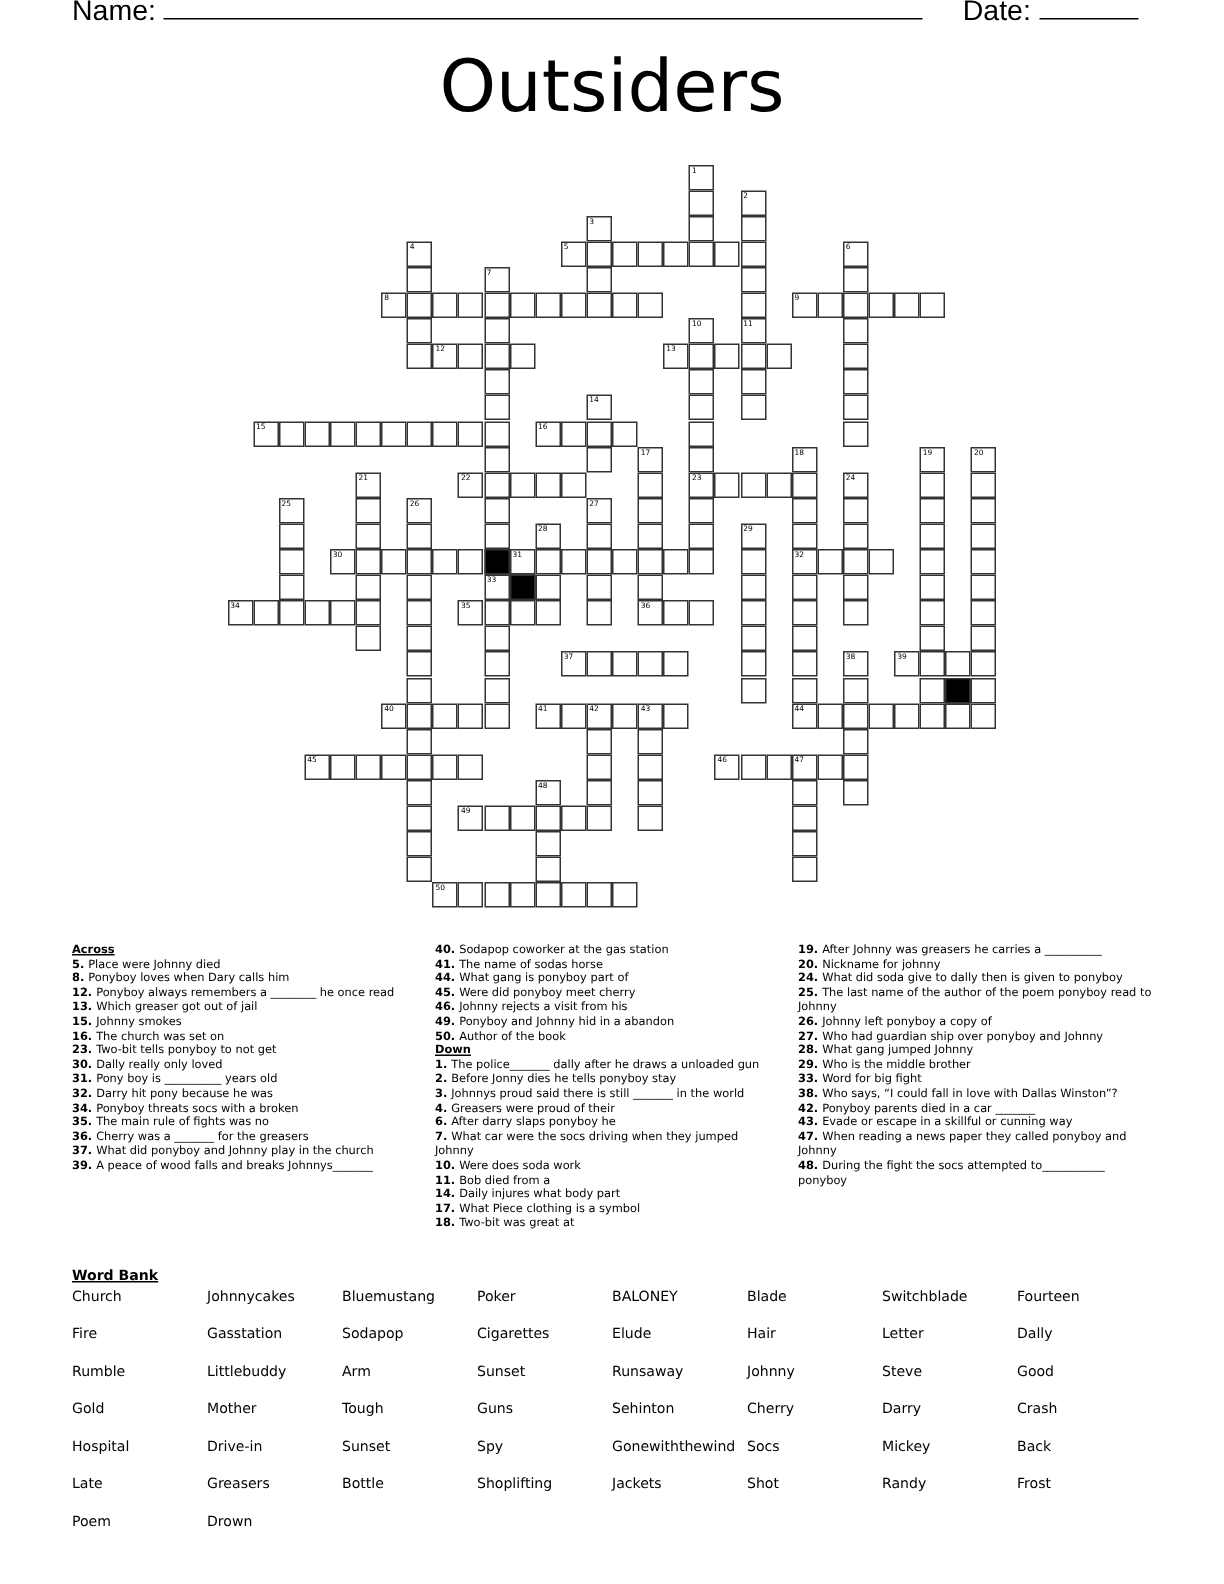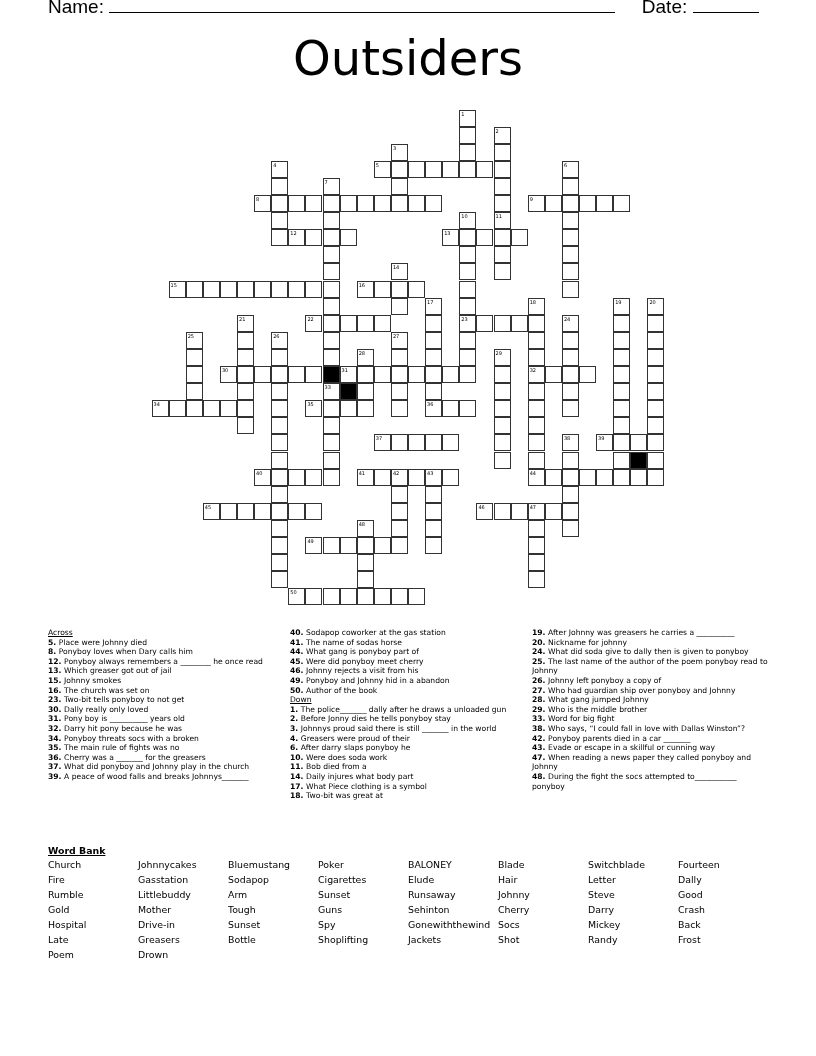--- a/index.html
+++ b/index.html
@@ -5,25 +5,25 @@
   html,body{margin:0;padding:0;background:#fff;}
   body{width:816px;height:1056px;position:relative;overflow:hidden;font-family:"DejaVu Sans",sans-serif;color:#000;}
   .hdr{position:absolute;top:-4px;left:48px;font-family:"Liberation Sans",sans-serif;font-size:19px;}
   .hdr .line{display:inline-block;border-bottom:1px solid #000;height:16px;vertical-align:baseline;}
   .title{position:absolute;top:30px;left:0;width:816px;text-align:center;font-family:"DejaVu Sans",sans-serif;font-size:48px;}
   #grid{position:absolute;left:0;top:0;width:816px;height:620px;}
   .cell{position:absolute;width:17px;height:17px;box-sizing:border-box;border:1px solid #333;background:#fff;margin-left:-0.5px;margin-top:-0.5px;}
   .cell.blk{background:#000;}
   .num{position:absolute;left:1px;top:0;font-size:5px;line-height:6px;font-family:"DejaVu Sans",sans-serif;}
   .clues{position:absolute;top:628px;font-size:7.6px;line-height:9.6px;font-family:"DejaVu Sans",sans-serif;}
-  .clues .hd{text-decoration:underline;font-weight:normal;}
+  .clues .hd{text-decoration:underline;font-weight:bold;}
   .clues b{font-weight:bold;}
   .wb{position:absolute;left:48px;top:845px;width:720px;font-size:9.4px;font-family:"DejaVu Sans",sans-serif;}
   .wb .hd{text-decoration:underline;font-weight:bold;margin-bottom:3px;}
-  .wbgrid{display:grid;grid-template-columns:90px 90px 90px 90px 90px 90px 90px 90px;row-gap:4px;}
+  .wbgrid{display:grid;grid-template-columns:90px 90px 90px 90px 90px 90px 90px 90px;row-gap:14px;}
 </style>
 </head>
 <body>
 
 <div class="hdr">
   <span>Name:</span>
   <span class="line" style="width:506px;"></span>
   <span style="display:inline-block;width:16px;"></span>
   <span>Date:</span>
   <span class="line" style="width:66px;"></span>
@@ -442,20 +442,21 @@
       <div><b>49. </b><span>Ponyboy and Johnny hid in a abandon</span></div>
       <div><b>50. </b><span>Author of the book</span></div>
     </div>
   <div class="hd">Down</div>
   <div id="col2b">
       <div><b>1. </b><span>The police_______ dally after he draws a unloaded gun</span></div>
       <div><b>2. </b><span>Before Jonny dies he tells ponyboy stay</span></div>
       <div><b>3. </b><span>Johnnys proud said there is still _______ in the world</span></div>
       <div><b>4. </b><span>Greasers were proud of their</span></div>
       <div><b>6. </b><span>After darry slaps ponyboy he</span></div>
+      <div><b>7. </b><span>What car were the socs driving when they jumped Johnny</span></div>
       <div><b>10. </b><span>Were does soda work</span></div>
       <div><b>11. </b><span>Bob died from a</span></div>
       <div><b>14. </b><span>Daily injures what body part</span></div>
       <div><b>17. </b><span>What Piece clothing is a symbol</span></div>
       <div><b>18. </b><span>Two-bit was great at</span></div>
     </div>
 </div>
 <div class="clues" style="left:532px;width:236px;">
   <div id="col3">
       <div><b>19. </b><span>After Johnny was greasers he carries a __________</span></div>

